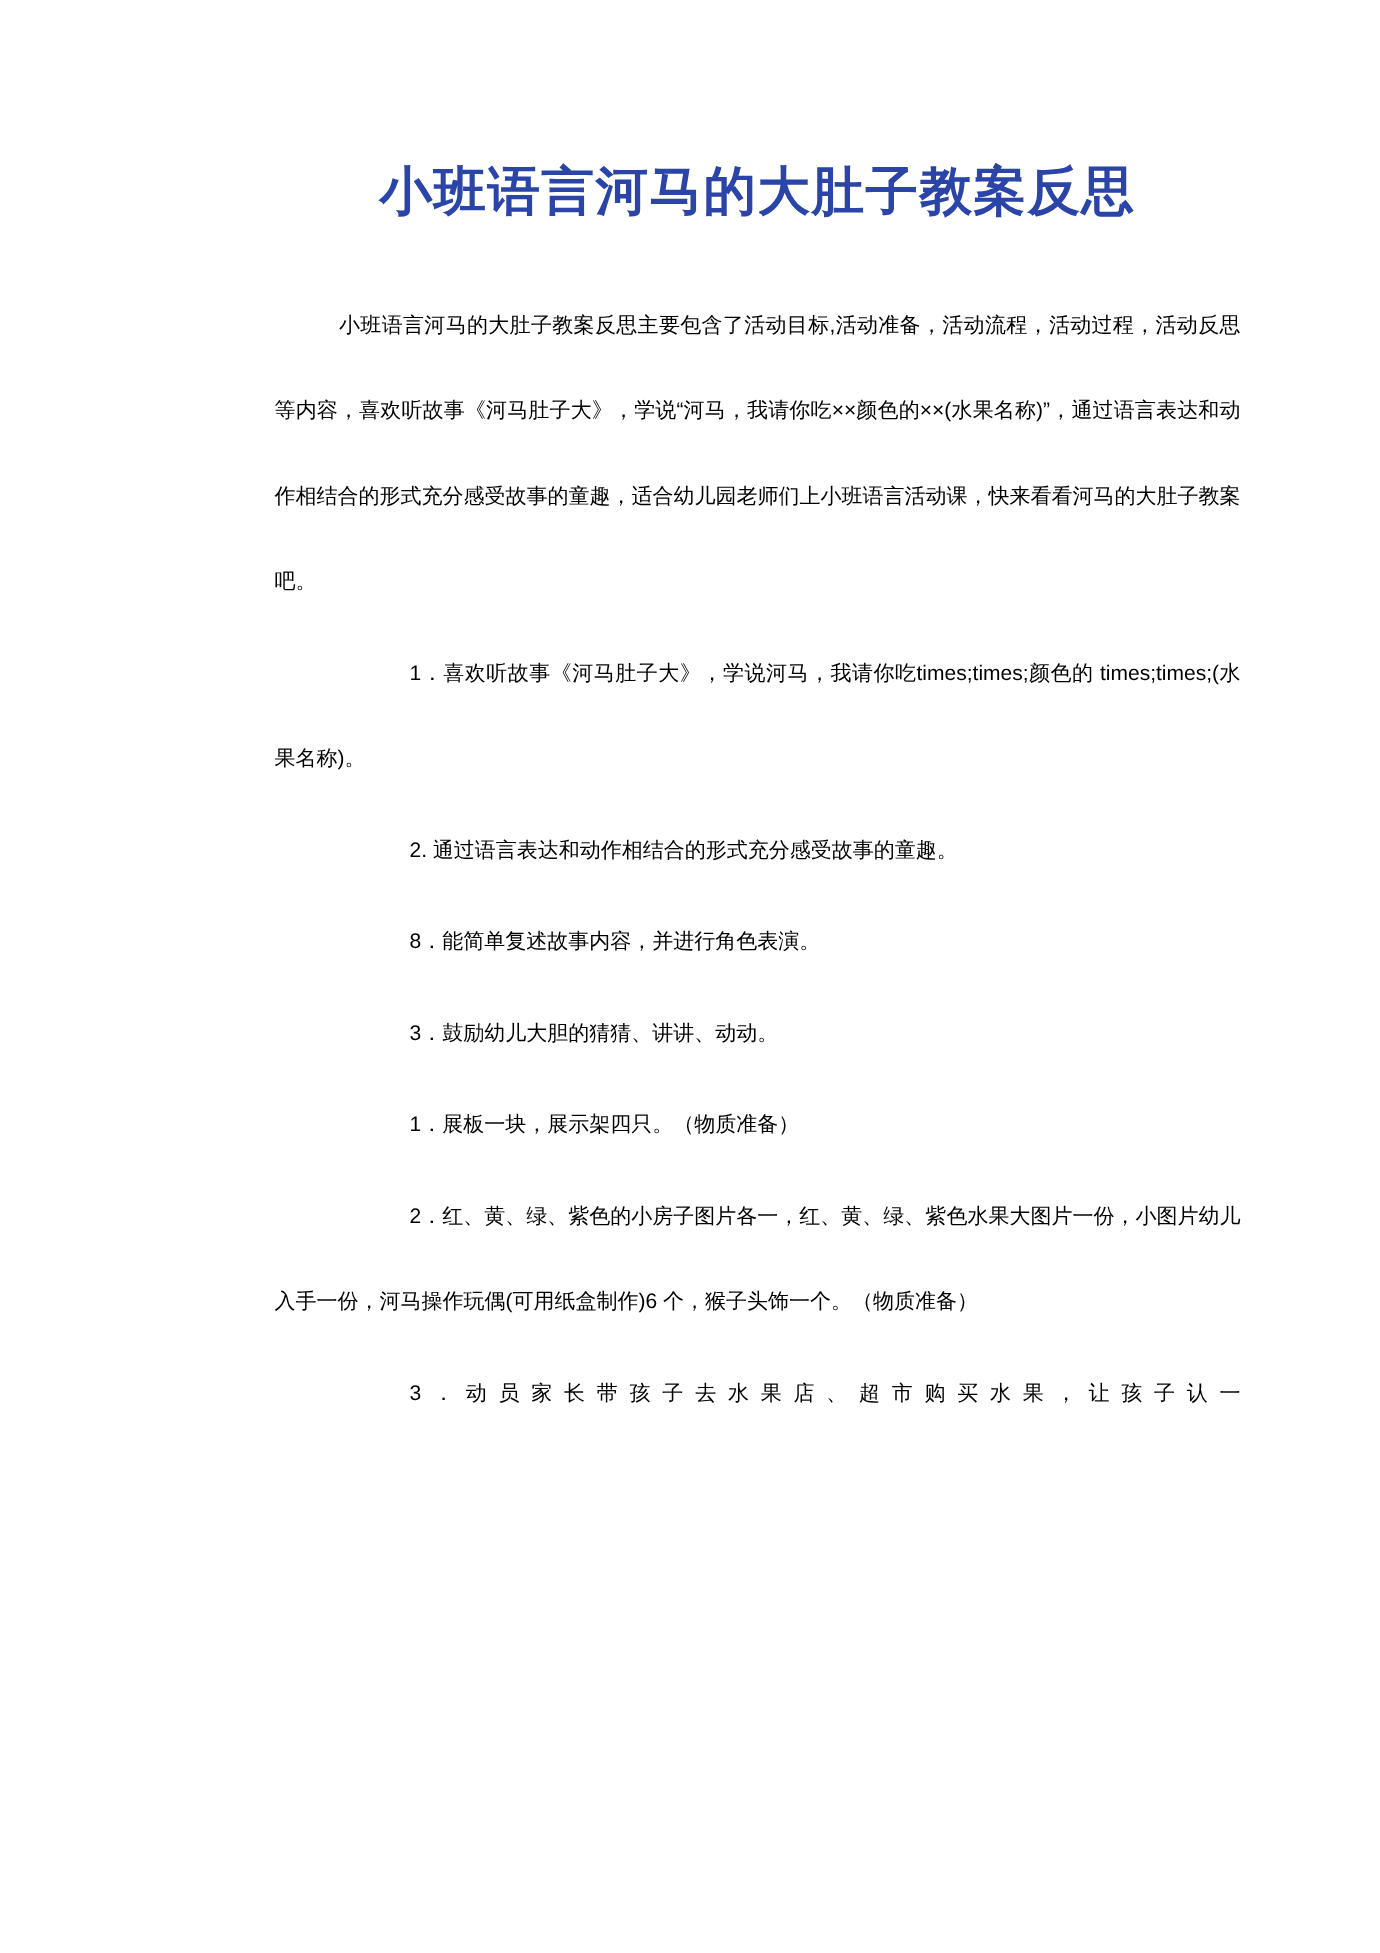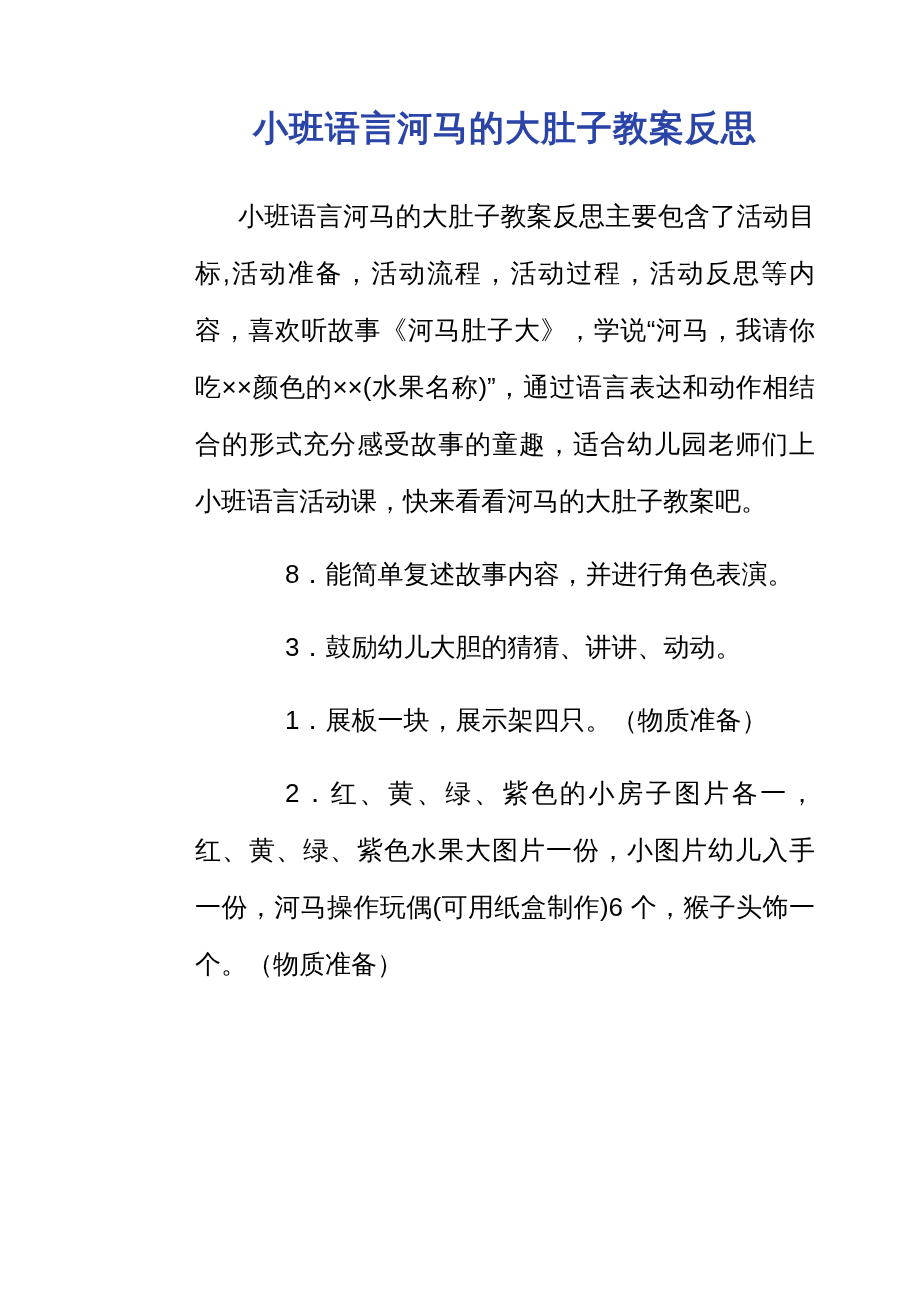--- a/index.html
+++ b/index.html
@@ -33,49 +33,52 @@
     font-size: 35px;
     line-height: 44px;
     color: var(--title-color);
     letter-spacing: 1px;
   }
   .doc-body {
     width: 652px;
     margin: 38px 130px 0 138px;
   }
   .doc-body p {
-    margin: 16px;
-    font-size: 26px;
+    margin: 4px;
+    font-size: 14px;
     line-height: 57px;
     text-align: justify;
     word-break: break-all;
   }
   .indent-2 { text-indent: 43px; }
   .indent-4 { text-indent: 90px; }
   .force-justify { text-align-last: justify; }
 </style>
 </head>
 <body>
 
 <div class="page">
 
   <h1 class="doc-title">小班语言河马的大肚子教案反思</h1>
 
   <div class="doc-body">
 
     <p class="indent-2">小班语言河马的大肚子教案反思主要包含了活动目标,活动准备，活动流程，活动过程，活动反思等内容，喜欢听故事《河马肚子大》，学说“河马，我请你吃××颜色的××(水果名称)”，通过语言表达和动作相结合的形式充分感受故事的童趣，适合幼儿园老师们上小班语言活动课，快来看看河马的大肚子教案吧。</p>
 
 
+    <p class="indent-4">1．喜欢听故事《河马肚子大》，学说河马，我请你吃times;times;颜色的 times;times;(水果名称)。</p>
 
+    <p class="indent-4">2. 通过语言表达和动作相结合的形式充分感受故事的童趣。</p>
 
     <p class="indent-4">8．能简单复述故事内容，并进行角色表演。</p>
 
 
     <p class="indent-4">3．鼓励幼儿大胆的猜猜、讲讲、动动。</p>
 
 
     <p class="indent-4">1．展板一块，展示架四只。（物质准备）</p>
 
     <p class="indent-4">2．红、黄、绿、紫色的小房子图片各一，红、黄、绿、紫色水果大图片一份，小图片幼儿入手一份，河马操作玩偶(可用纸盒制作)6 个，猴子头饰一个。（物质准备）</p>
 
+    <p class="indent-4 force-justify">3．动员家长带孩子去水果店、超市购买水果，让孩子认一</p>
 
   </div>
 </div>
 
 </body></html>

